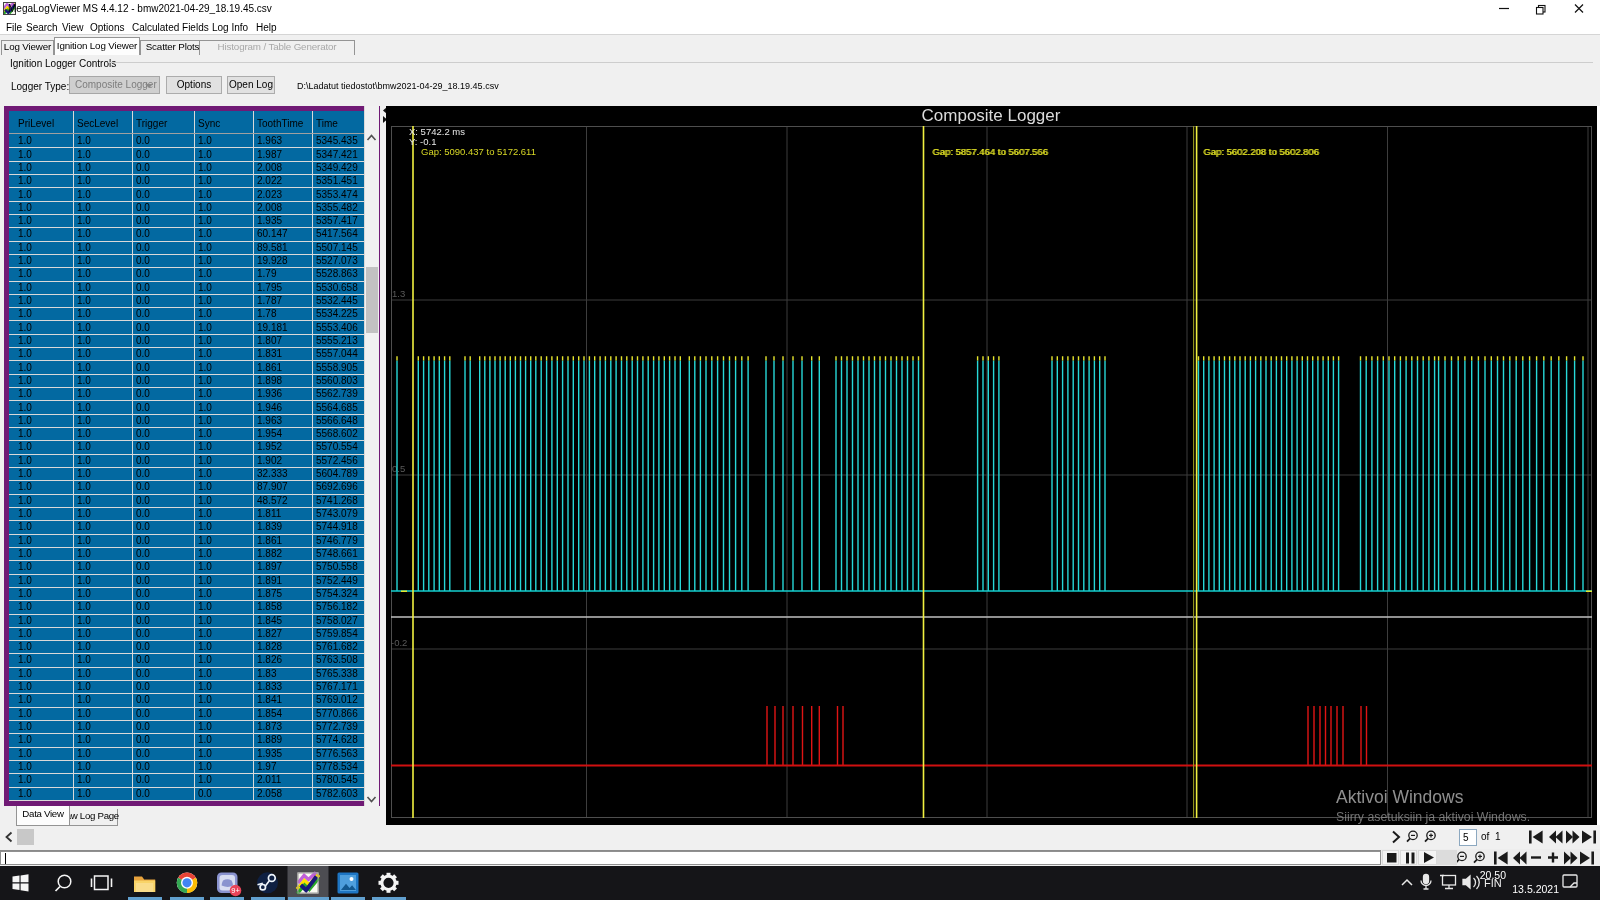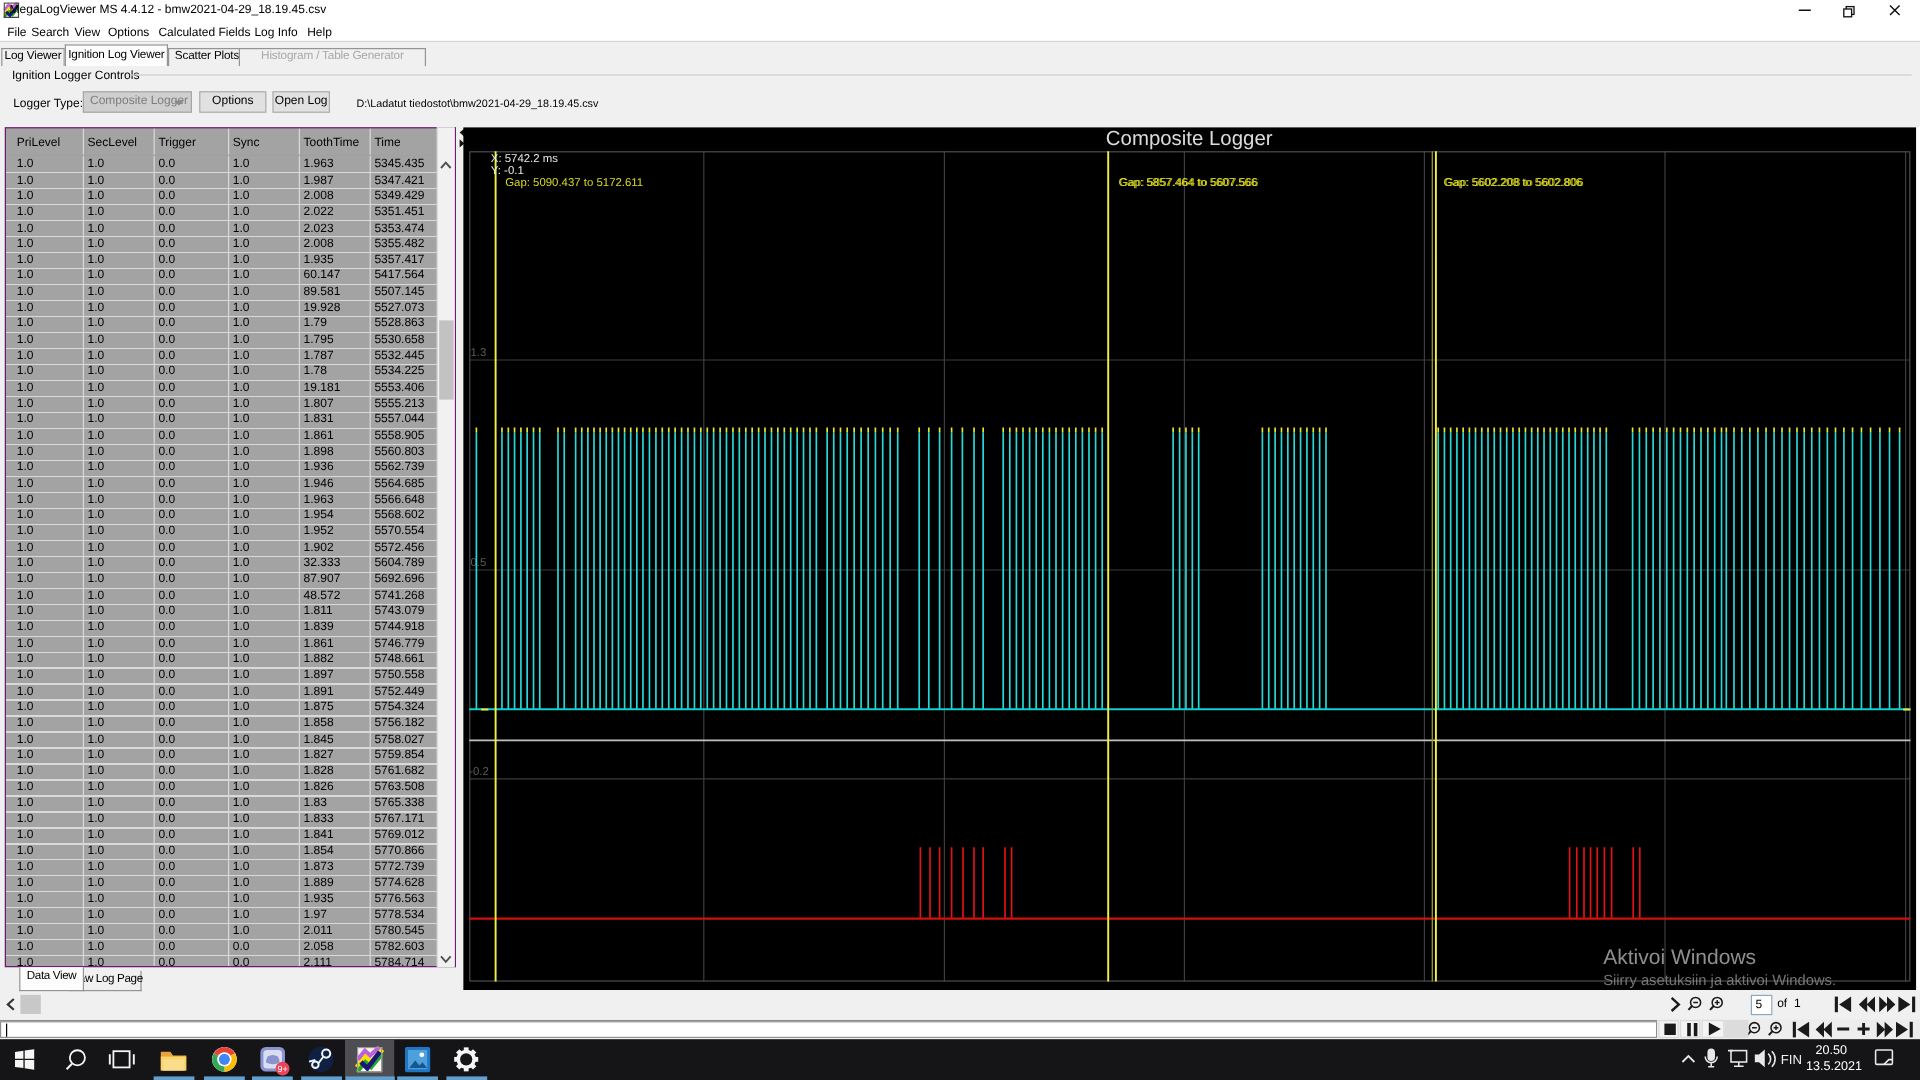--- a/index.html
+++ b/index.html
@@ -7,21 +7,21 @@
 #title{position:absolute;left:8px;top:3px;font-size:10px;color:#000;white-space:nowrap}
 .mi{position:absolute;top:22px;font-size:10px;color:#000;white-space:nowrap}
 #menusep{position:absolute;left:0;top:34px;width:1600px;height:1px;background:#d5d5d5}
 .tab{position:absolute;font-size:9.8px;letter-spacing:-0.15px;color:#000;background:#f0f0f0;border:1px solid #949494;border-bottom:none;height:15px;line-height:12.5px;text-align:center;white-space:nowrap}
 .tabsel{background:#fdfdfd;height:18px;line-height:15px;z-index:2}
 #grpline{position:absolute;left:108px;top:62px;width:1485px;height:1px;background:#cdcdcd}
 .lbl{position:absolute;font-size:10px;color:#000;white-space:nowrap}
 .btn{position:absolute;top:76px;height:18px;background:#e1e1e1;border:1px solid #acacac;font-size:10px;text-align:center;line-height:16px;color:#000}
 #combo{position:absolute;left:69px;top:76px;width:91px;height:18px;background:#cfcfcf;border:1px solid #a6a6a6;font-size:10px;color:#7d7d7d;line-height:16px;padding-left:5px}
 #combo:after{content:"";position:absolute;right:6px;top:7px;border:4px solid transparent;border-top:4px solid #8a8a8a}
-#tablewrap{position:absolute;left:4px;top:106px;width:376px;height:700px;background:#a3a3a3;border:1px solid #701a75;overflow:hidden}
+#tablewrap{position:absolute;left:4px;top:106px;width:376px;height:700px;background:#0369a1;border:5px solid #701a75;overflow:hidden}
 .th{position:absolute;top:7px;font-size:10px;color:#000}
 .tcol{position:absolute;top:23.3px;font-size:10px;line-height:13.32px;white-space:pre;color:#000}
 .vsep{position:absolute;top:0;width:1px;height:700px;background:#d9d9d9}
 #hsep{position:absolute;left:0;top:22px;width:376px;height:1px;background:#a0a0a0}
 #rowlines{position:absolute;left:0;top:23.5px;width:359px;height:676px;
  background:repeating-linear-gradient(to bottom, transparent 0px, transparent 12.32px, #d9d9d9 12.32px, #d9d9d9 13.32px)}
 #vsb{position:absolute;left:364px;top:106px;width:15px;height:700px;background:#f1f1f1;border-left:1px solid #d9d9d9}
 #vsbthumb{position:absolute;left:366px;top:267px;width:12px;height:66px;background:#c2c2c2}
 #splitter{position:absolute;left:380px;top:106px;width:6px;height:719px;background:#f0f0f0}
 .btab{position:absolute;font-size:9.7px;letter-spacing:-0.3px;background:#f0f0f0;border:1px solid #949494;border-top:none;text-align:center;line-height:15px;white-space:nowrap}
@@ -559,13 +559,13 @@
 <path d="M26 14.5a5 5 0 0 0 10 0M31 19.5V23M28.5 23h5"></path>
 <rect x="47.5" y="9.5" width="13" height="9.5"></rect>
 <path d="M50 22.5h8M54 19v3.5M45 9.5l4 0"></path>
 <path d="M68 13.5h3l4-3.5v12l-4-3.5h-3z" fill="#e8e8e8"></path>
 <path d="M78.5 12a6 6 0 0 1 0 9M81.5 10a9 9 0 0 1 0 13"></path>
 </g>
 <text x="89" y="20.5" fill="#f0f0f0" font-size="11" font-family="Liberation Sans, sans-serif">FIN</text>
 <rect x="168" y="9" width="14" height="12" rx="1" fill="none" stroke="#e8e8e8" stroke-width="1.3"></rect>
 <path d="M175 21l4-4h3" stroke="#e8e8e8" stroke-width="1.3" fill="none"></path>
 </svg>
-<div class="trayt" style="left:1513px;top:869px;width:46px;text-align:left">20.50</div>
-<div class="trayt" style="left:1505px;top:883px;width:54px;">13.5.2021</div>
+<div class="trayt" style="left:1460px;top:869px;width:46px;text-align:right">20.50</div>
+<div class="trayt" style="left:1505px;top:883px;width:54px;text-align:right">13.5.2021</div>
 </body></html>

